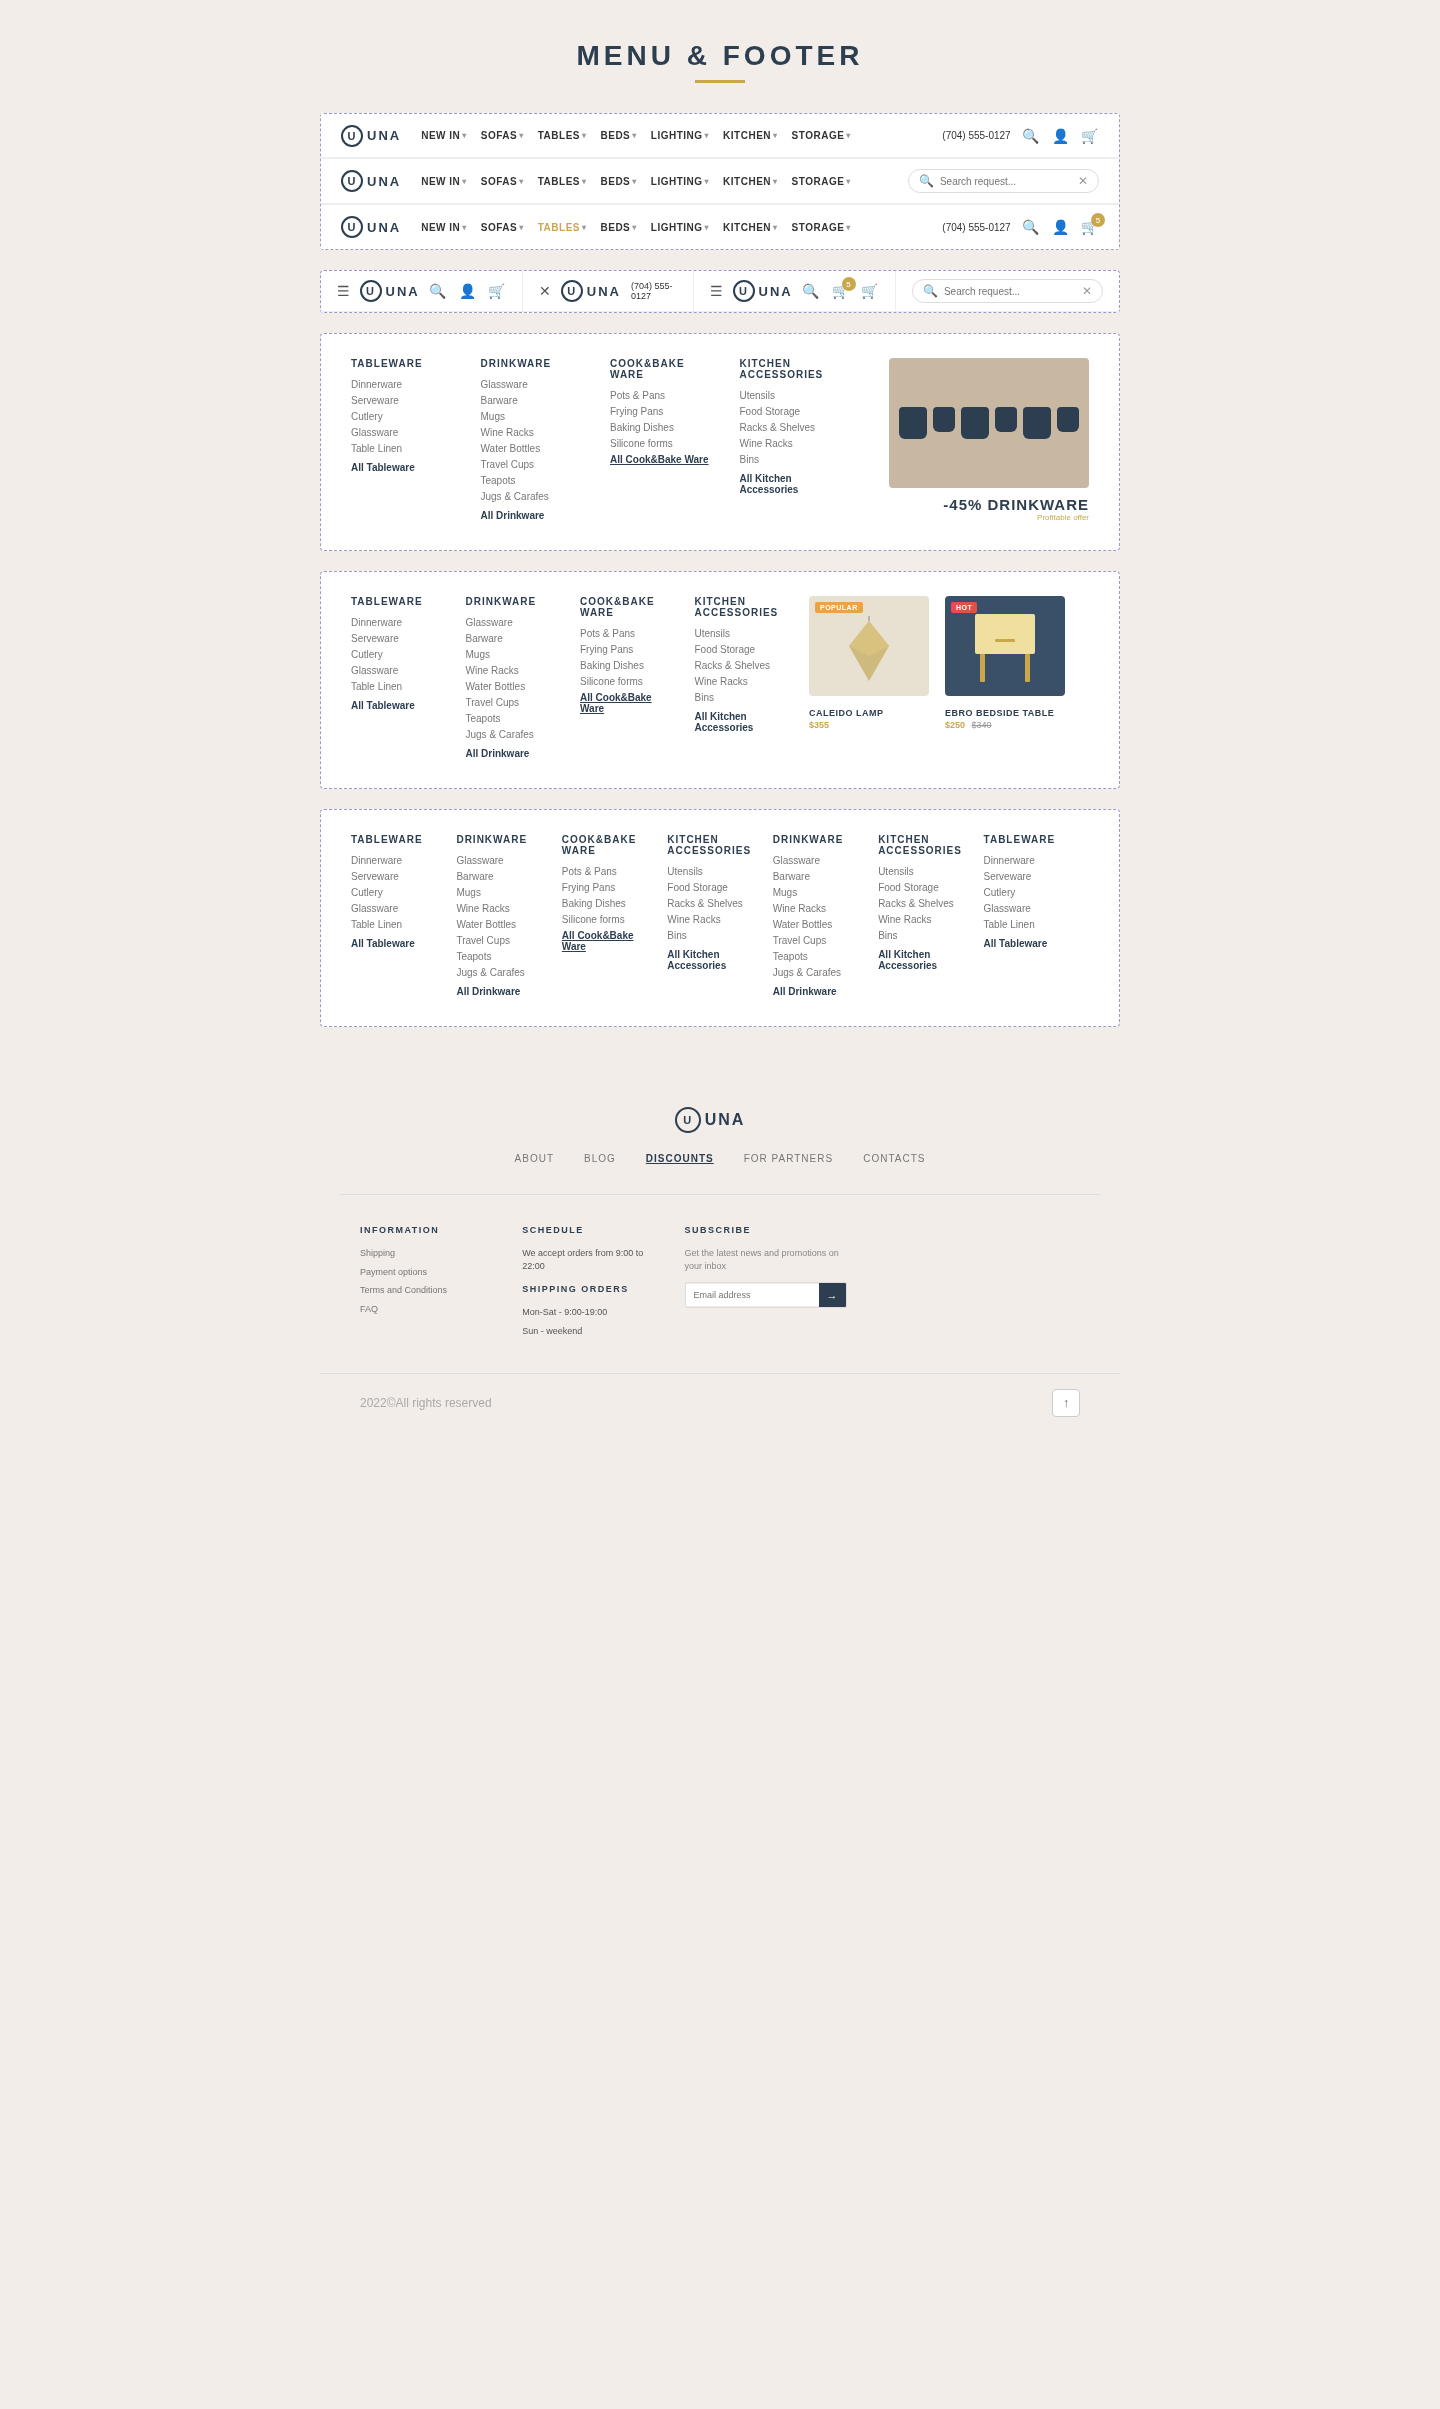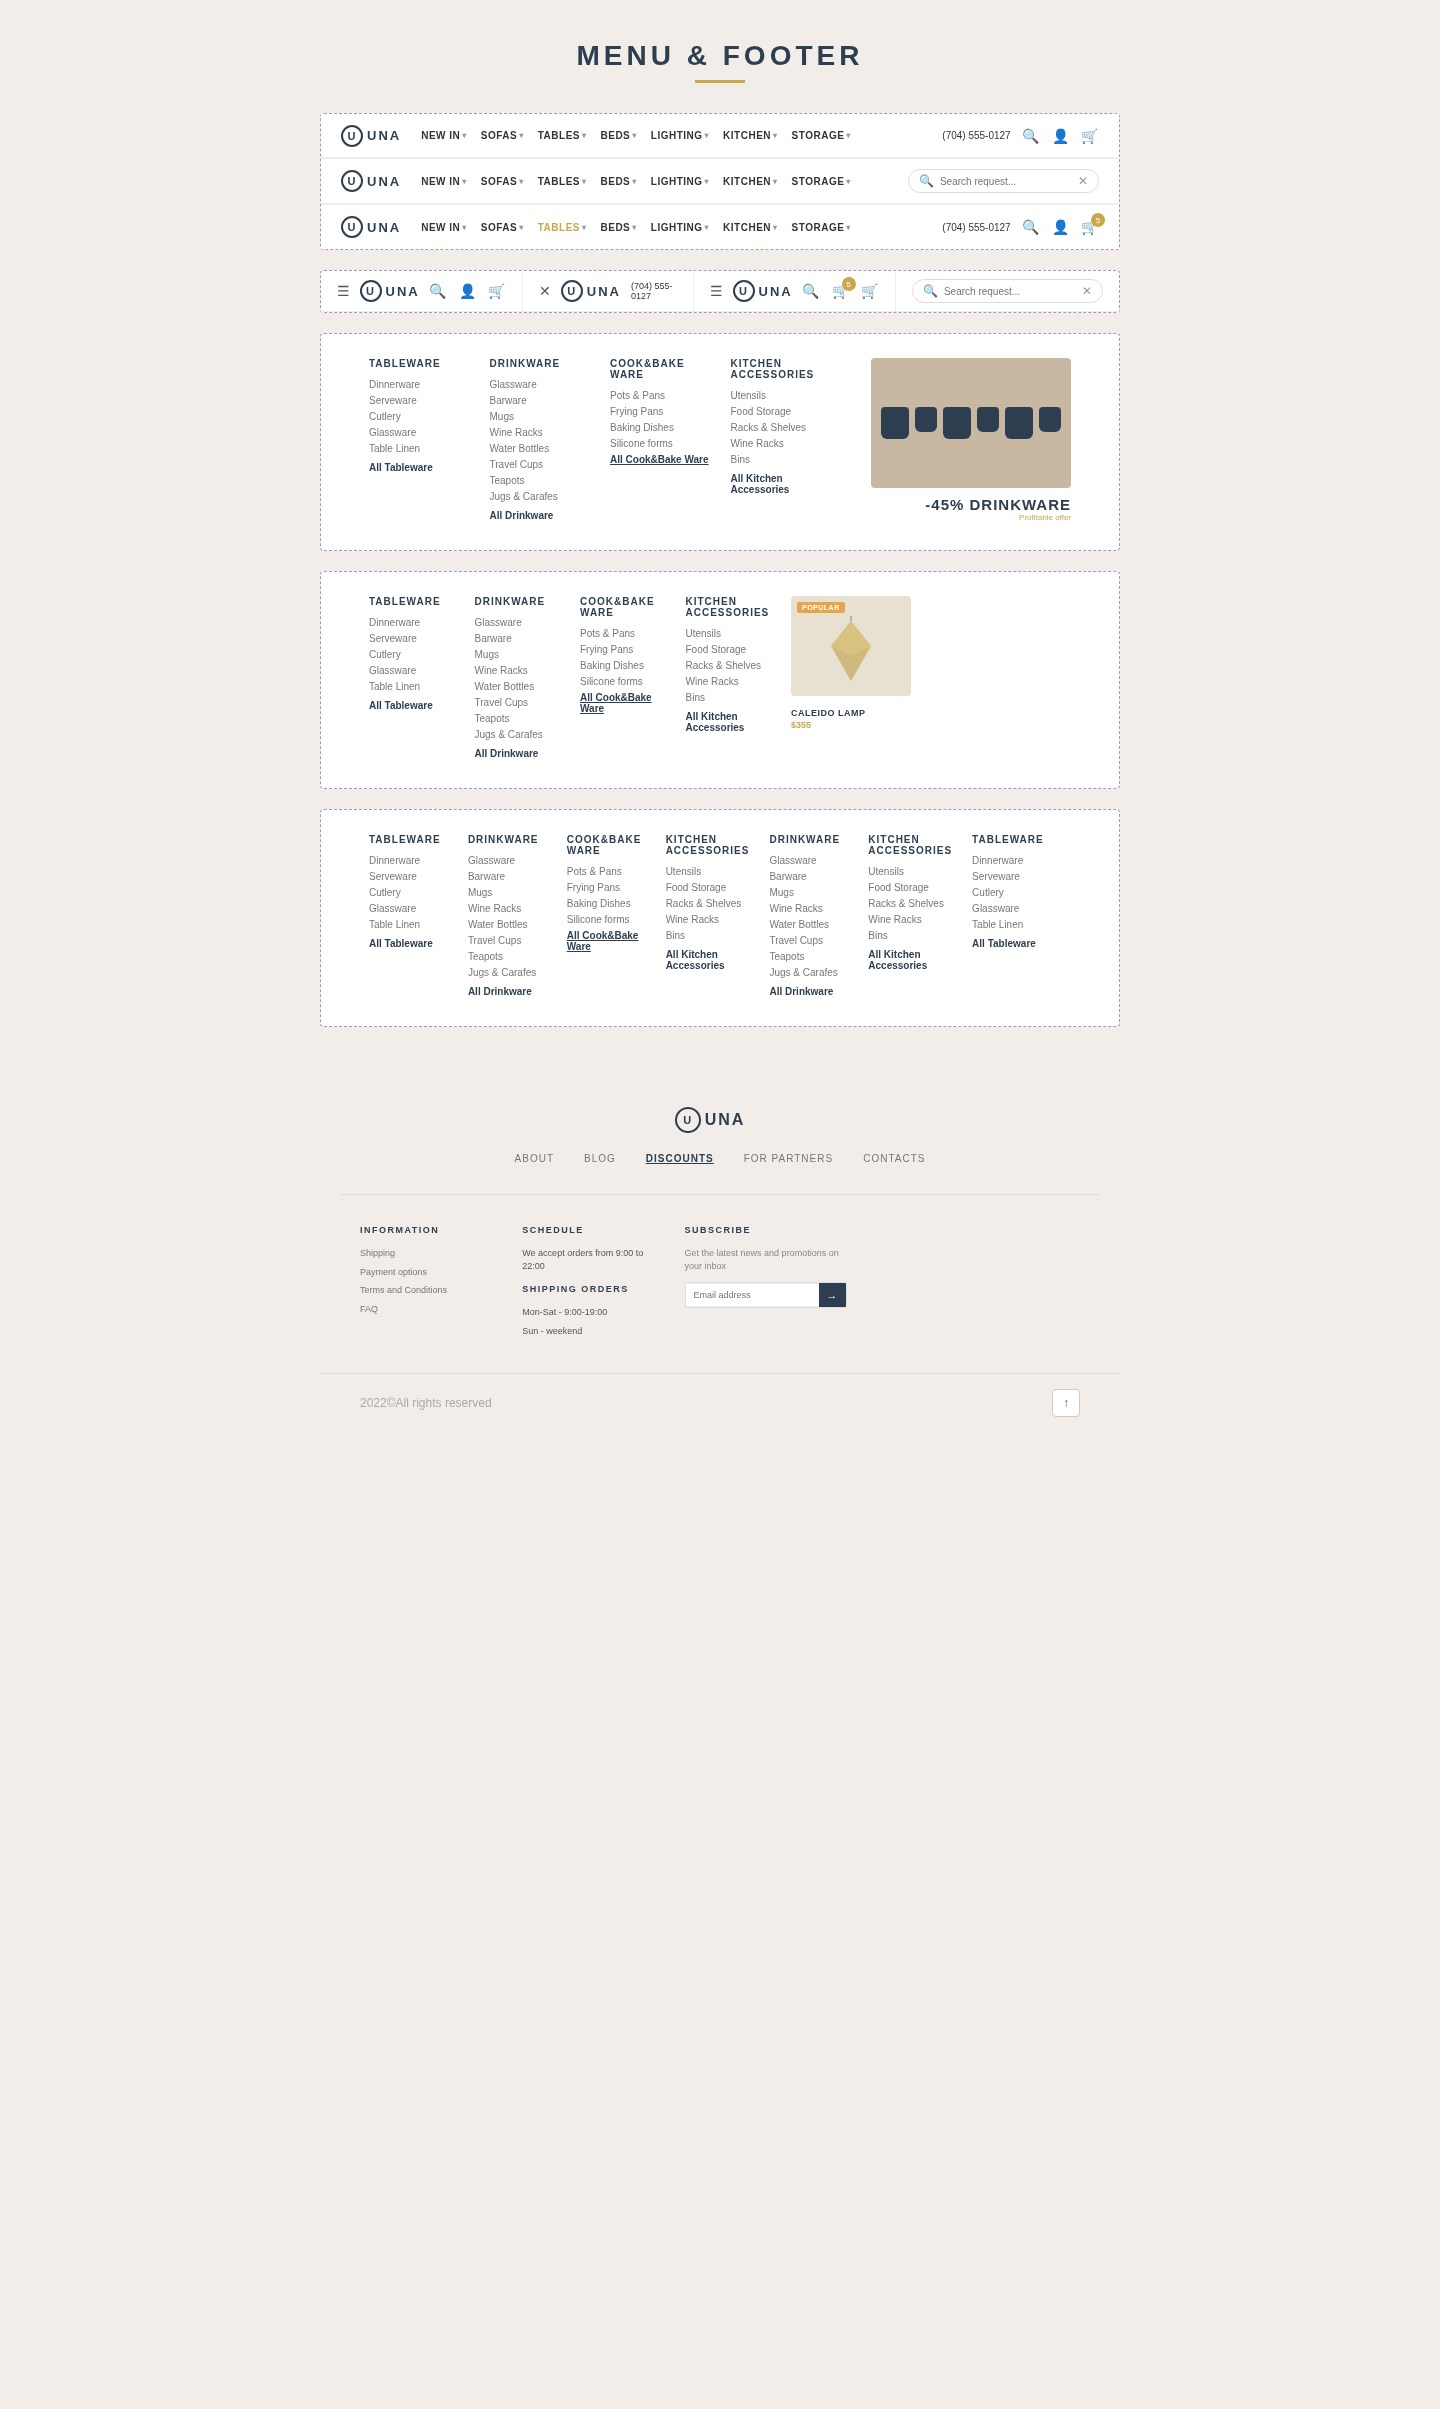--- a/index.html
+++ b/index.html
@@ -158,21 +158,21 @@
       flex: 1;
       background: transparent;
     }
     .nav-search .search-icon { font-size: 12px; color: #666; }
     .nav-search .close-icon { font-size: 12px; color: #999; cursor: pointer; }
     .hamburger-icon { font-size: 14px; color: #555; cursor: pointer; }
     .close-x-icon { font-size: 14px; color: #555; cursor: pointer; font-weight: 300; }
 
     
     .mega-menu-section {
-      padding: 24px 48px;
+      padding: 24px 30px;
       border-radius: 11px;
     }
     .menu-col {
       padding-right: 20px;
     }
     .menu-col-header {
       font-size: 10px;
       font-weight: 700;
       color: #2c3e50;
       letter-spacing: 1px;
@@ -729,20 +729,38 @@
                     <line x1="25" y1="0" x2="25" y2="5" stroke="#888" stroke-width="1"></line>
                   </svg>
                 </div>
               </div>
               <div class="product-card-name">CALEIDO LAMP</div>
               <div class="product-card-price">
                 <span>$355</span>
               </div>
             </div>
 
+            <div class="product-card">
+              <div class="product-card-img table-bg">
+                <span class="product-badge badge-hot">HOT</span>
+                <div class="table-visual">
+                  <svg width="70" height="75" viewBox="0 0 70 75">
+                    <rect x="5" y="5" width="60" height="40" fill="#f0e0a0" rx="2"></rect>
+                    <rect x="25" y="30" width="20" height="3" fill="#c9a84c" rx="1"></rect>
+                    <rect x="10" y="45" width="5" height="28" fill="#c9a84c" rx="1"></rect>
+                    <rect x="55" y="45" width="5" height="28" fill="#c9a84c" rx="1"></rect>
+                  </svg>
+                </div>
+              </div>
+              <div class="product-card-name">EBRO BEDSIDE TABLE</div>
+              <div class="product-card-price">
+                <span>$250</span>
+                <span class="old-price">$340</span>
+              </div>
+            </div>
           </div>
         </div>
 
       </div>
     </div>
   </div>
 
   <div class="dashed-section" style="margin-bottom:40px;">
     <div class="mega-menu-section">
       <div style="display:grid; grid-template-columns: repeat(7, 1fr); gap:0;">

